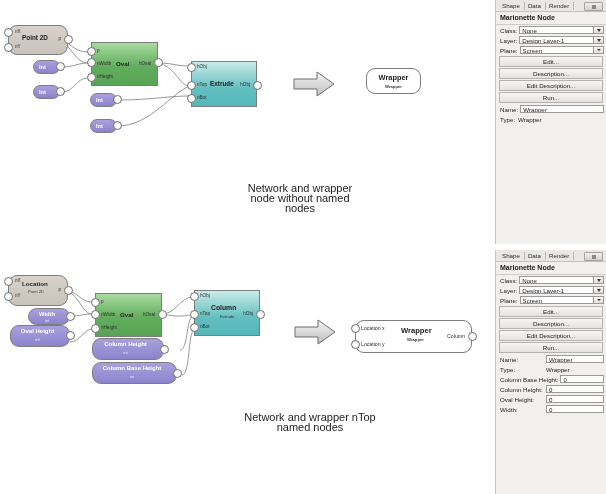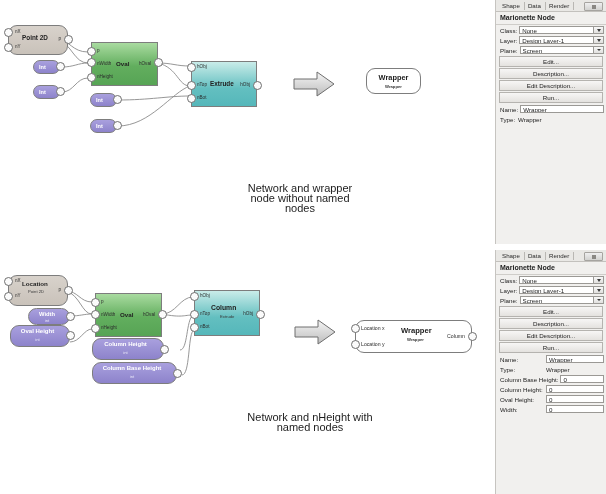--- a/index.html
+++ b/index.html
@@ -267,21 +267,21 @@
     <div class="nlabel" style="left:46px;top:6px;font-size:7.6px;">Wrapper</div>
     <div class="nsub" style="left:52px;top:17px;font-weight:bold;">Wrapper</div>
     <div class="port" style="left:-4px;top:4px;"></div>
     <div class="ptext" style="left:6px;top:5px;font-size:5.2px;">Location x</div>
     <div class="port" style="left:-4px;top:20px;"></div>
     <div class="ptext" style="left:6px;top:21px;font-size:5.2px;">Location y</div>
     <div class="port" style="right:-5px;top:12px;"></div>
     <div class="ptext" style="right:7px;top:13px;font-size:5.2px;">Column</div>
   </div>
 
-  <div class="caption" style="left:230px;top:412px;width:160px;">Network and nHeight with
+  <div class="caption" style="left:230px;top:412px;width:160px;">Network and wrapper nTop
 named nodes</div>
 </div>
 
 <div class="palette" style="top:0;height:244px;">
   <div class="pal-tabs">
     <div class="pal-tab">Shape</div>
     <div class="pal-tab">Data</div>
     <div class="pal-tab">Render</div>
     <div class="pal-close">
         <i></i>

